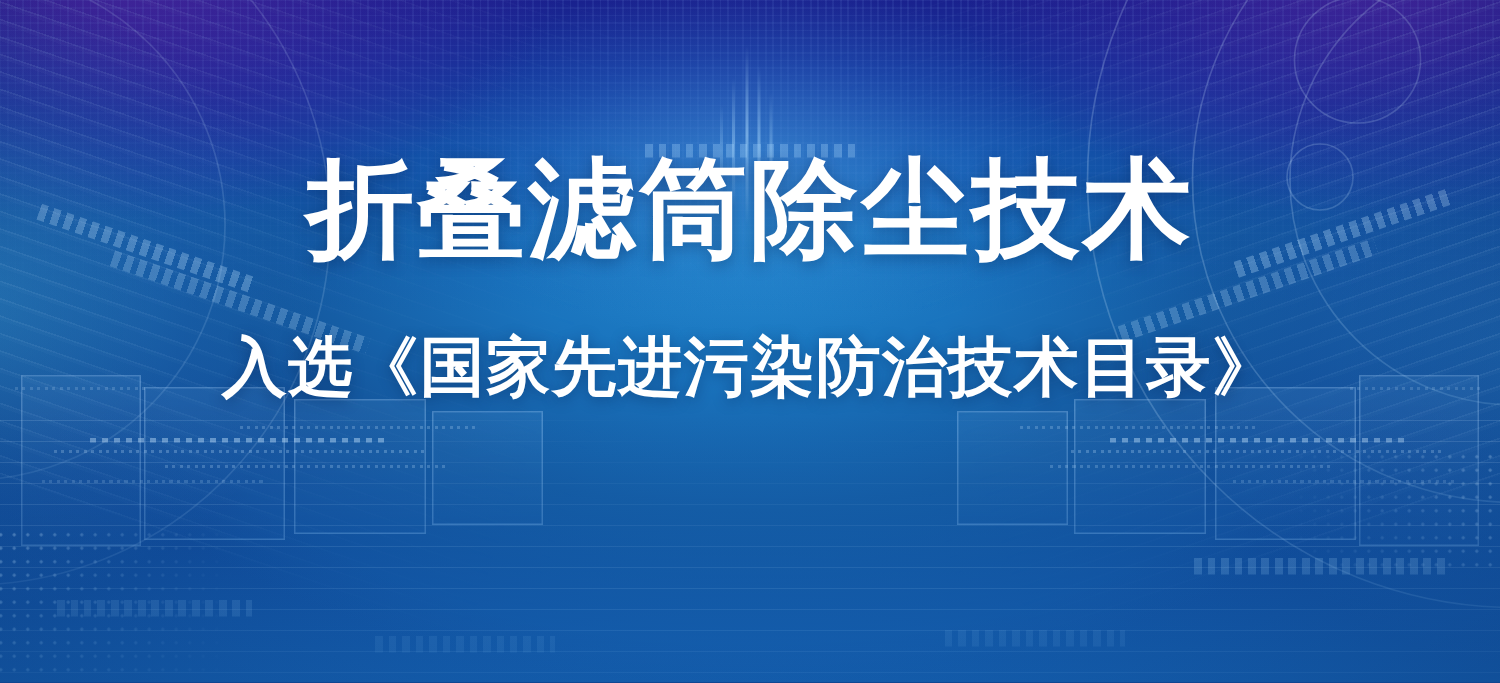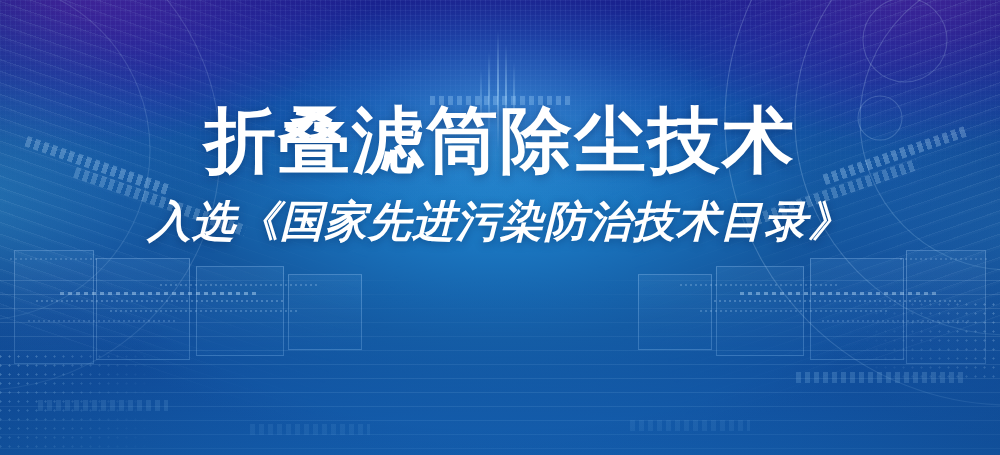--- a/index.html
+++ b/index.html
@@ -163,29 +163,28 @@
     margin-top:104px;
     font-size:72px;
     line-height:1;
     font-weight:700;
     color:#ffffff;
     letter-spacing:2px;
     white-space:nowrap;
     text-shadow: 0 2px 10px rgba(4,30,80,0.40);
   }
   #sub-title {
-    margin-top:24px;
+    margin-top:48px;
     font-size:43px;
     line-height:1;
     font-weight:700;
     color:#ffffff;
     letter-spacing:1px;
     white-space:nowrap;
     text-shadow: 0 2px 9px rgba(4,30,80,0.40);
-    font-style: italic;
   }
 </style>
 </head>
 <body>
 
 <div id="banner">
 
   <div class="layer" id="bg-base"></div>
   <div class="layer" id="bg-top-dark"></div>
   <div class="layer" id="bg-corner-purple"></div>

